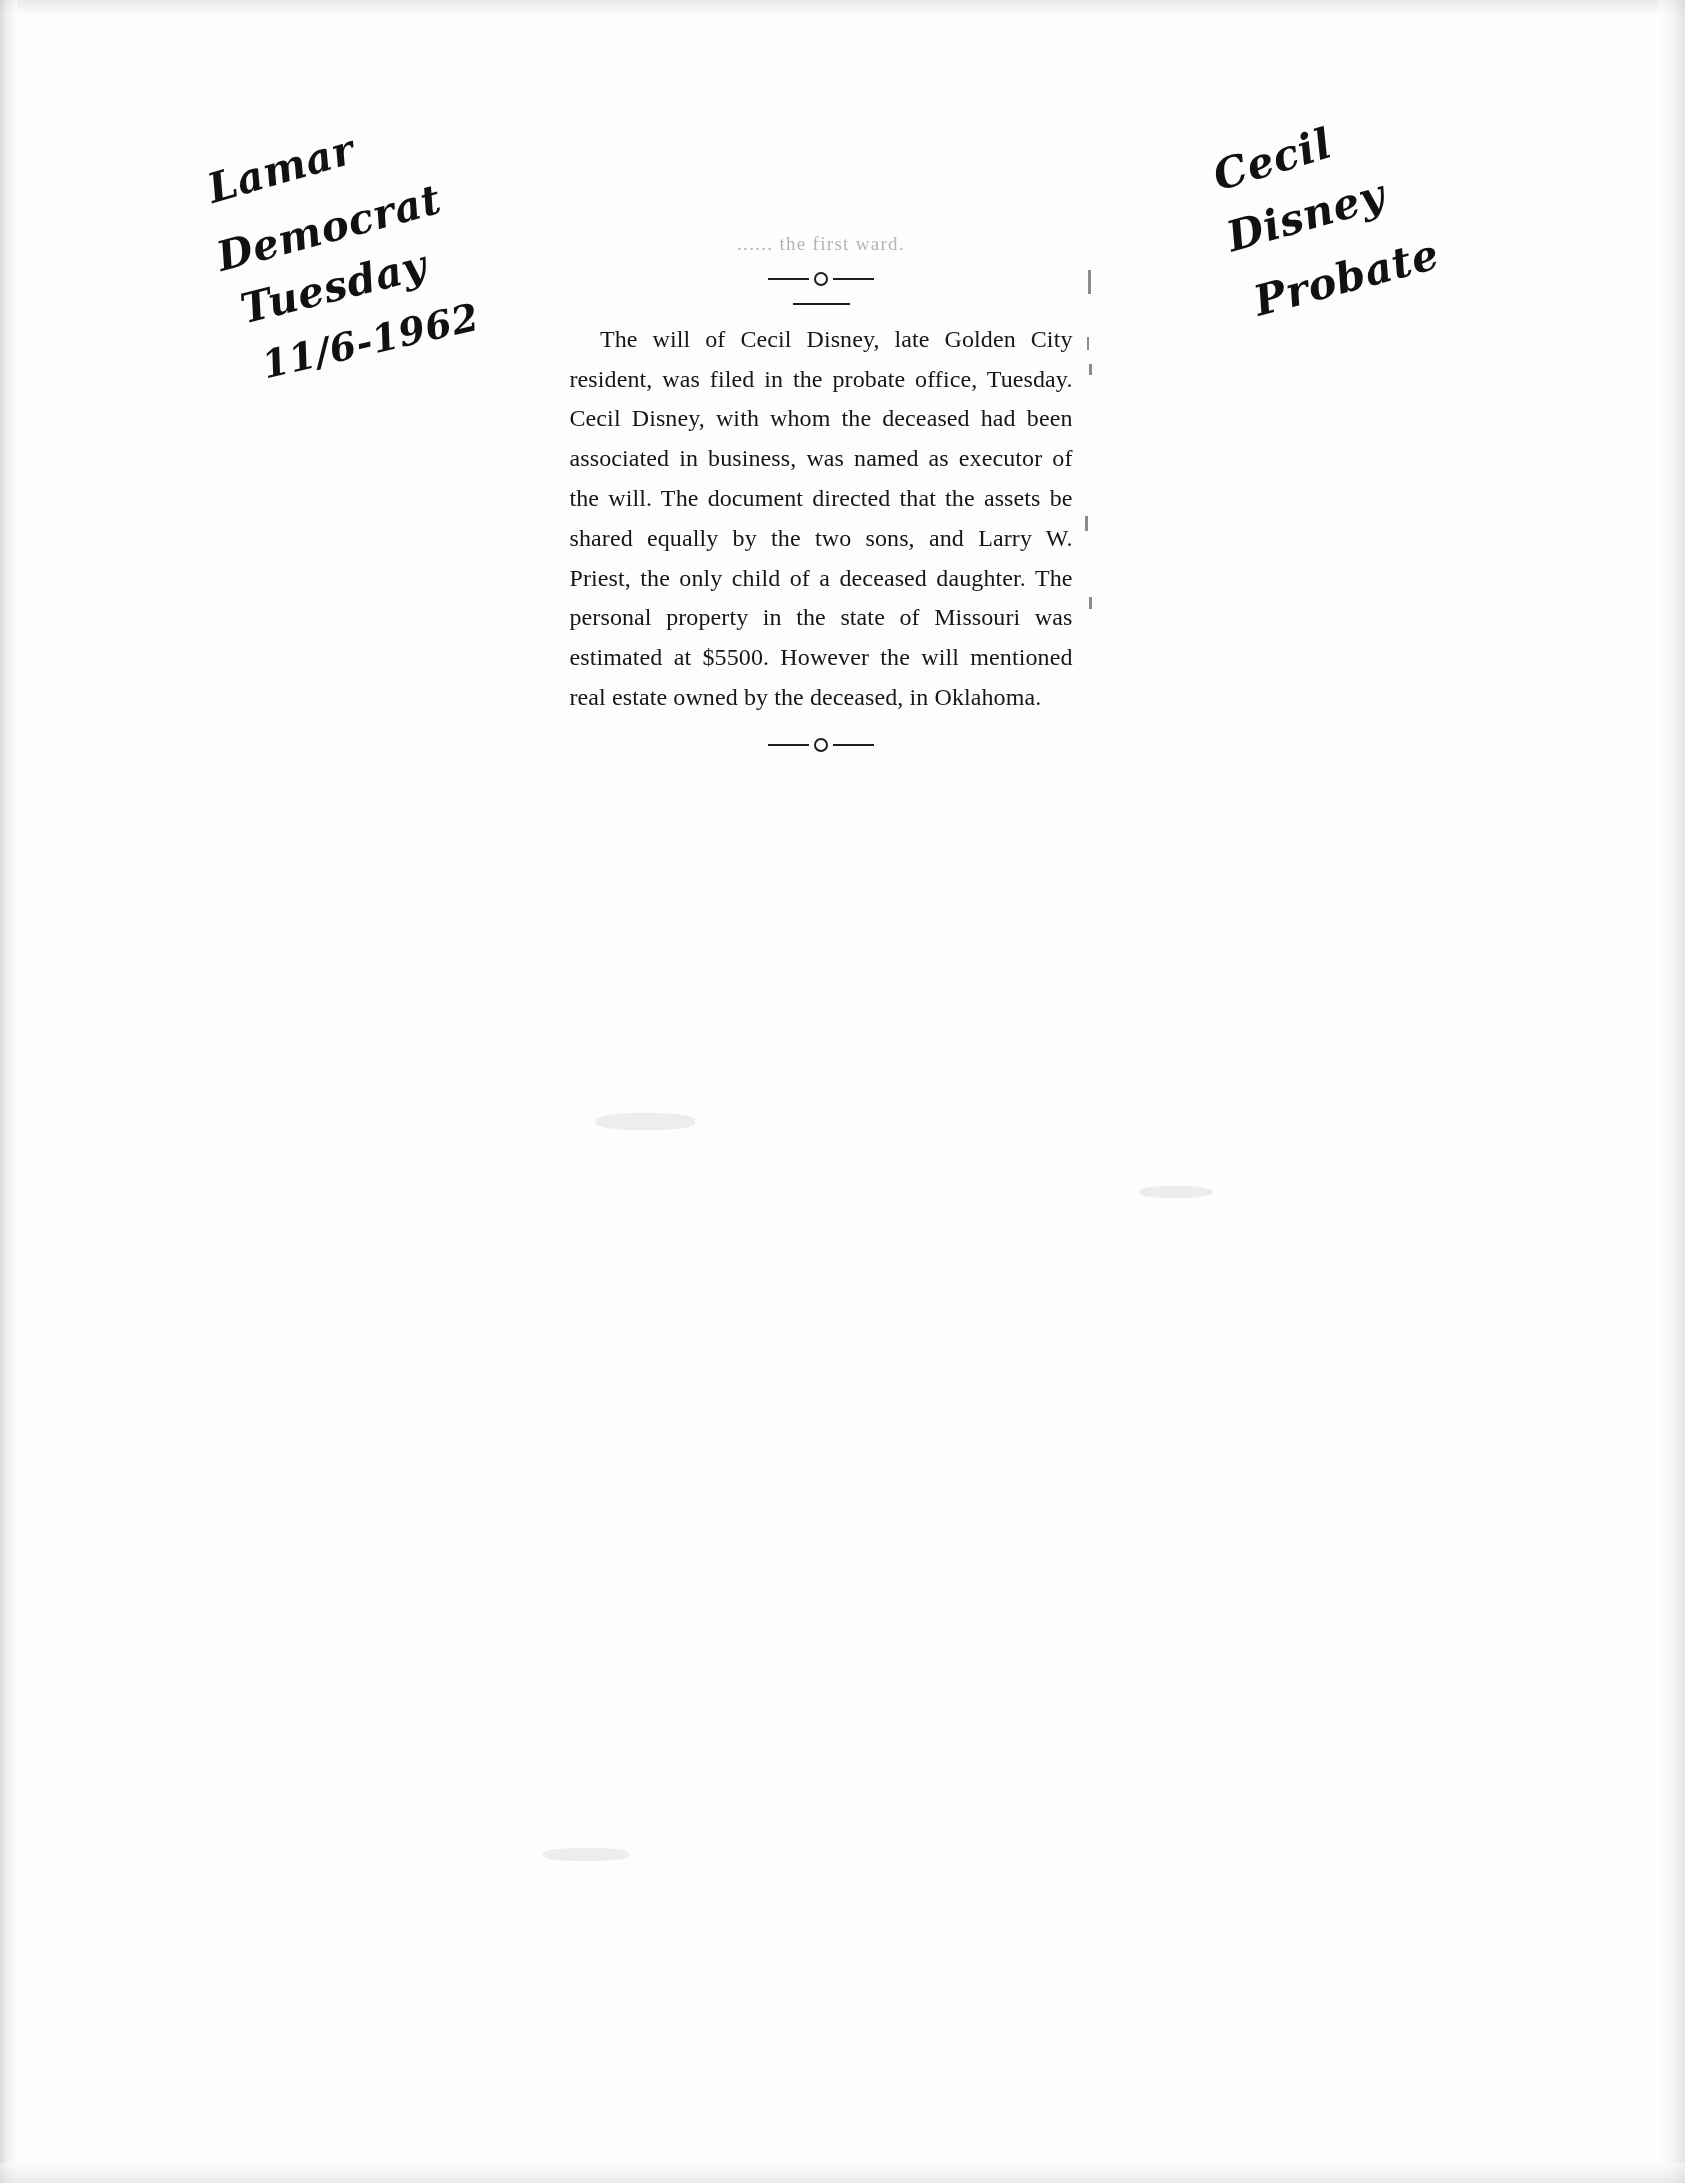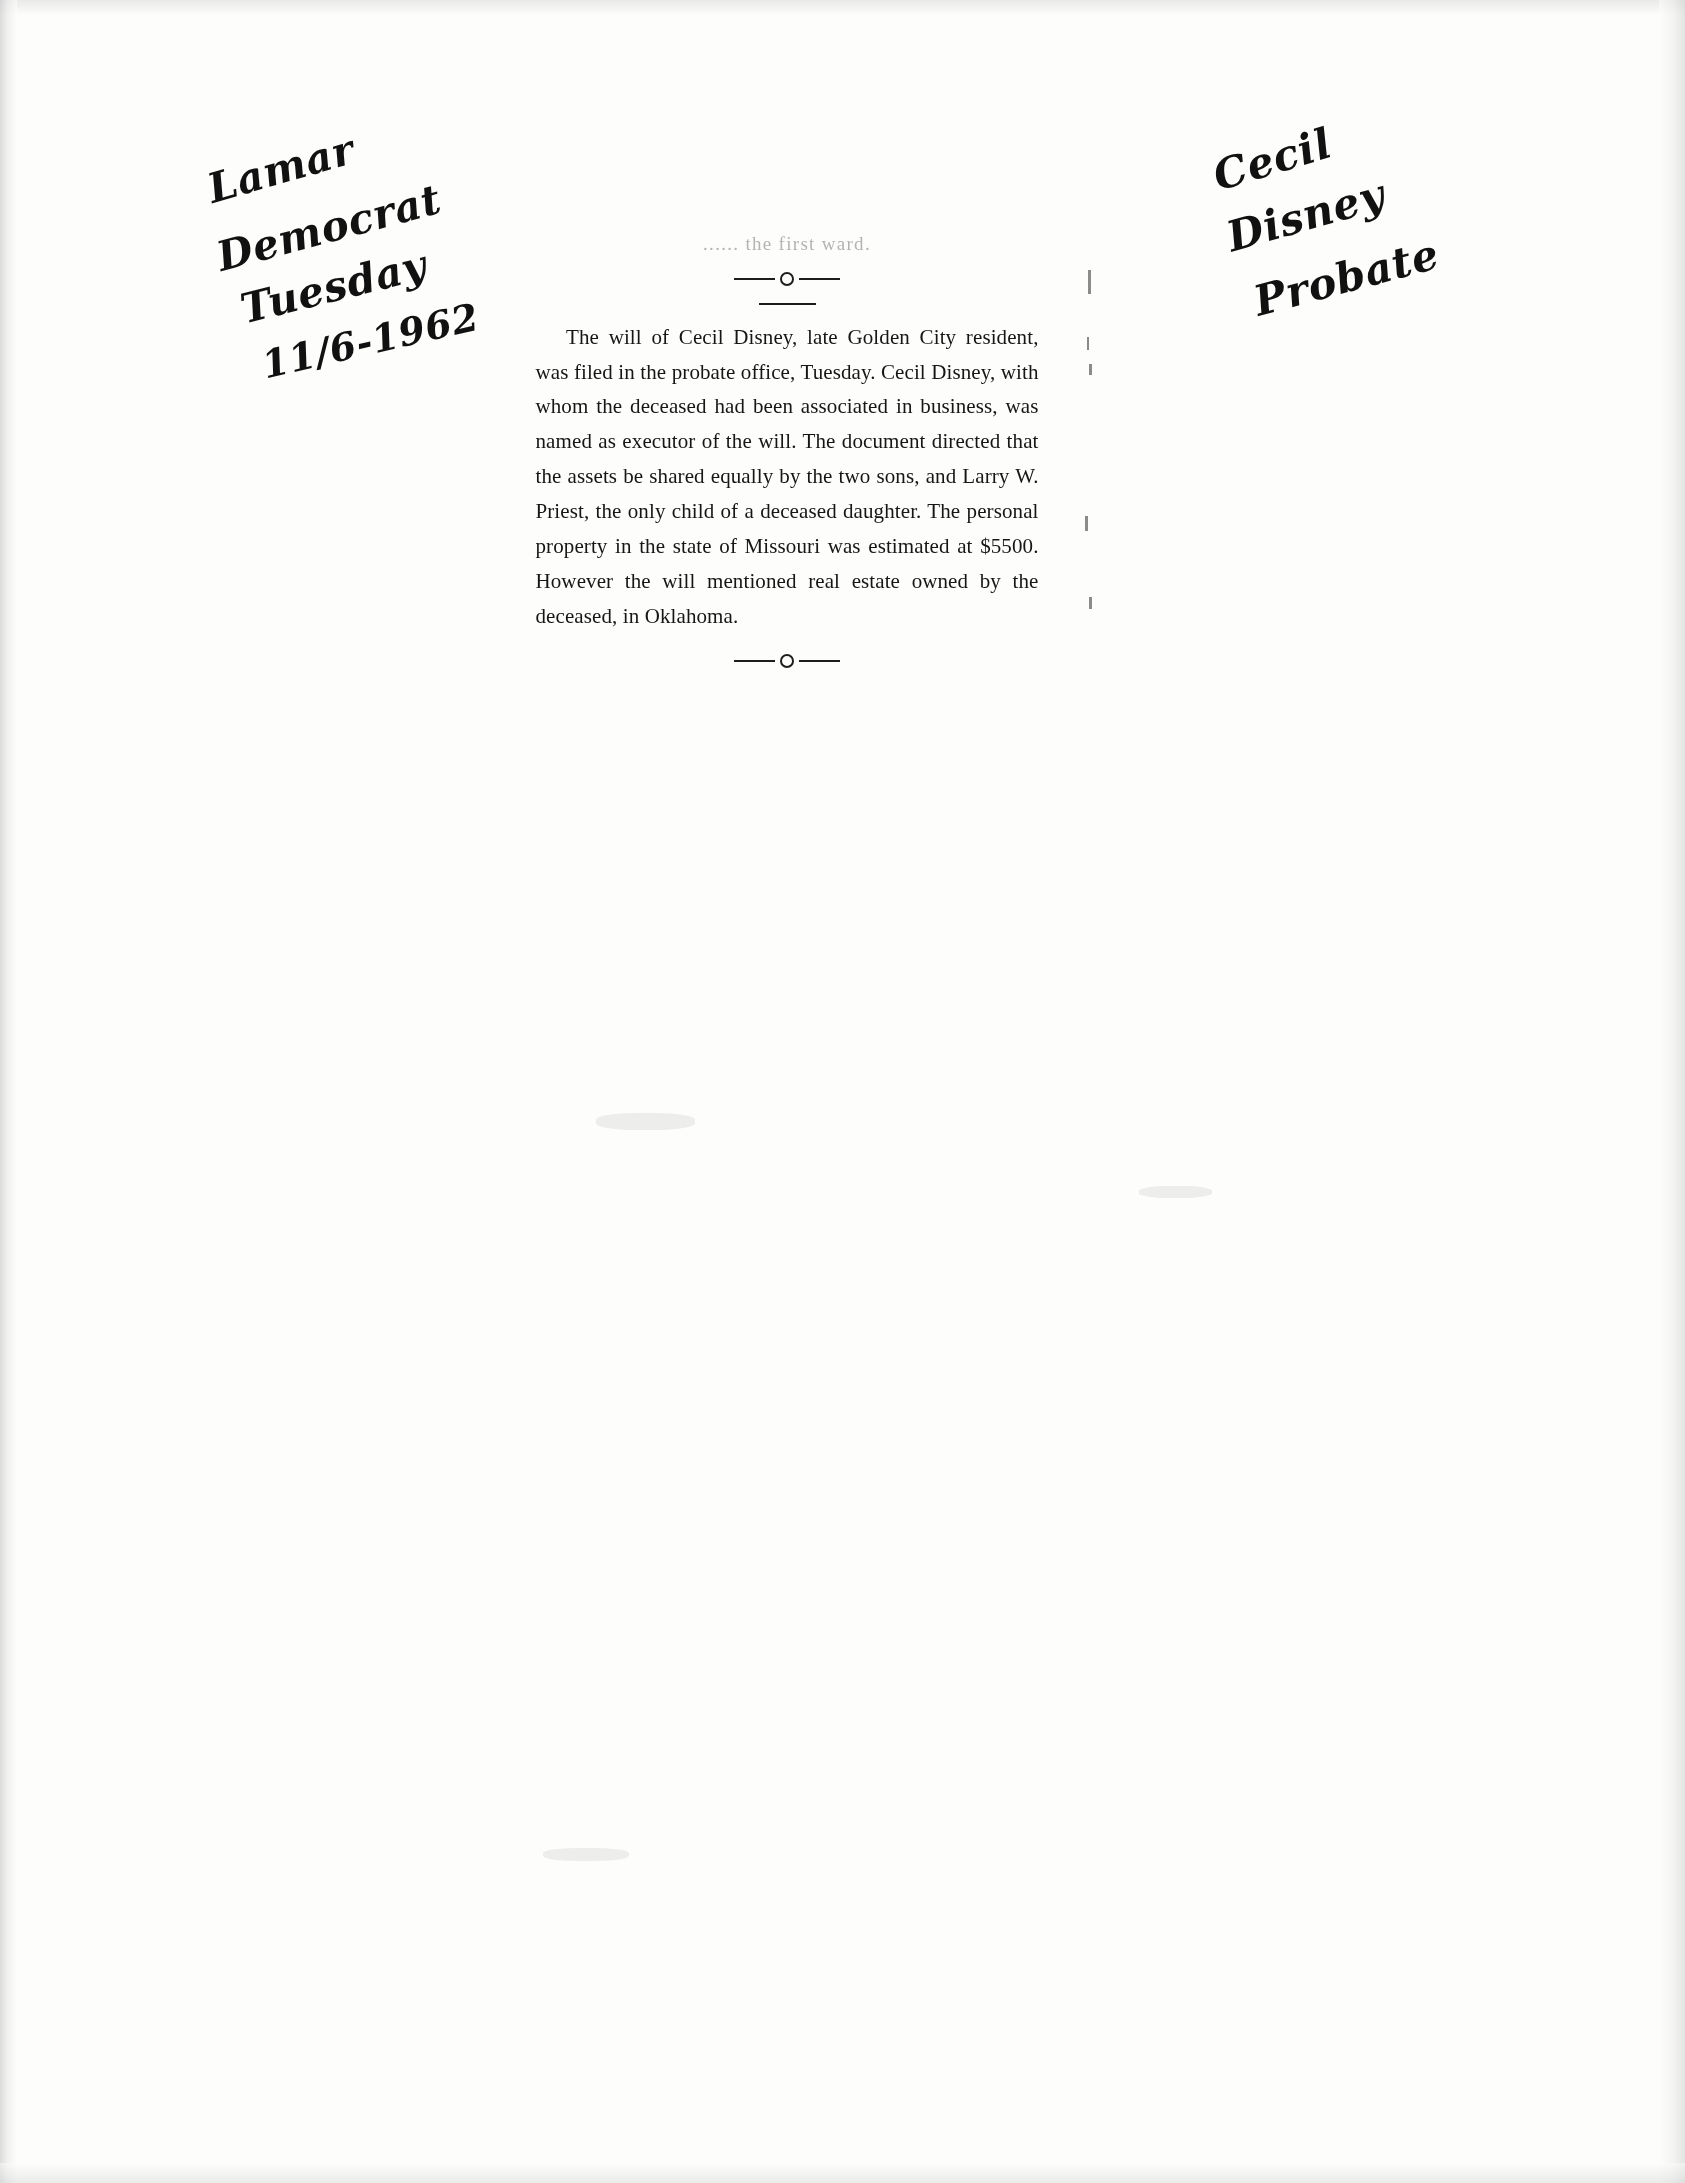--- a/index.html
+++ b/index.html
@@ -113,21 +113,21 @@
     transform: rotate(-16deg);
   }
   #annotation-right .hwr3 {
     left: 60px; top: 125px;
     transform: rotate(-15deg);
   }
 
   
   .clipping {
     position: absolute;
-    left: 518px;
+    left: 552px;
     top: 233px;
     width: 538px;
   }
 
   .clip-top-fragment {
     font-family: "Liberation Serif", serif;
     font-size: 19px;
     color: #9b9b9b;
     letter-spacing: 1.3px;
     text-align: center;
@@ -176,21 +176,21 @@
 
   .short-rule {
     width: 57px;
     height: 2px;
     background: #1d1d1d;
     margin: 17px auto 14.6px auto;
   }
 
   .body-col {
     font-family: "Liberation Serif", serif;
-    font-size: 21px;
+    font-size: 24px;
     line-height: 1.66;
     color: #161616;
     text-align: justify;
     width: 503px;
     margin: 0 auto;
     letter-spacing: 0.1px;
   }
   .body-col .indent {
     display: inline-block;
     width: 30.5px;

